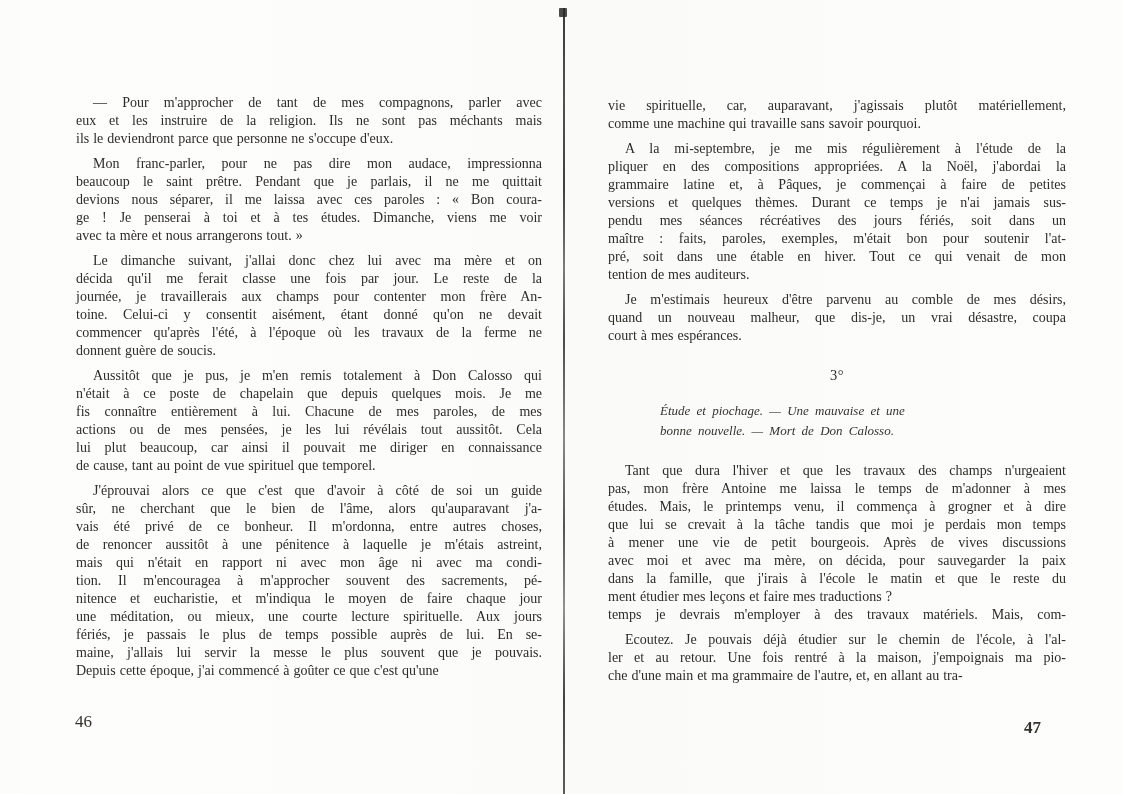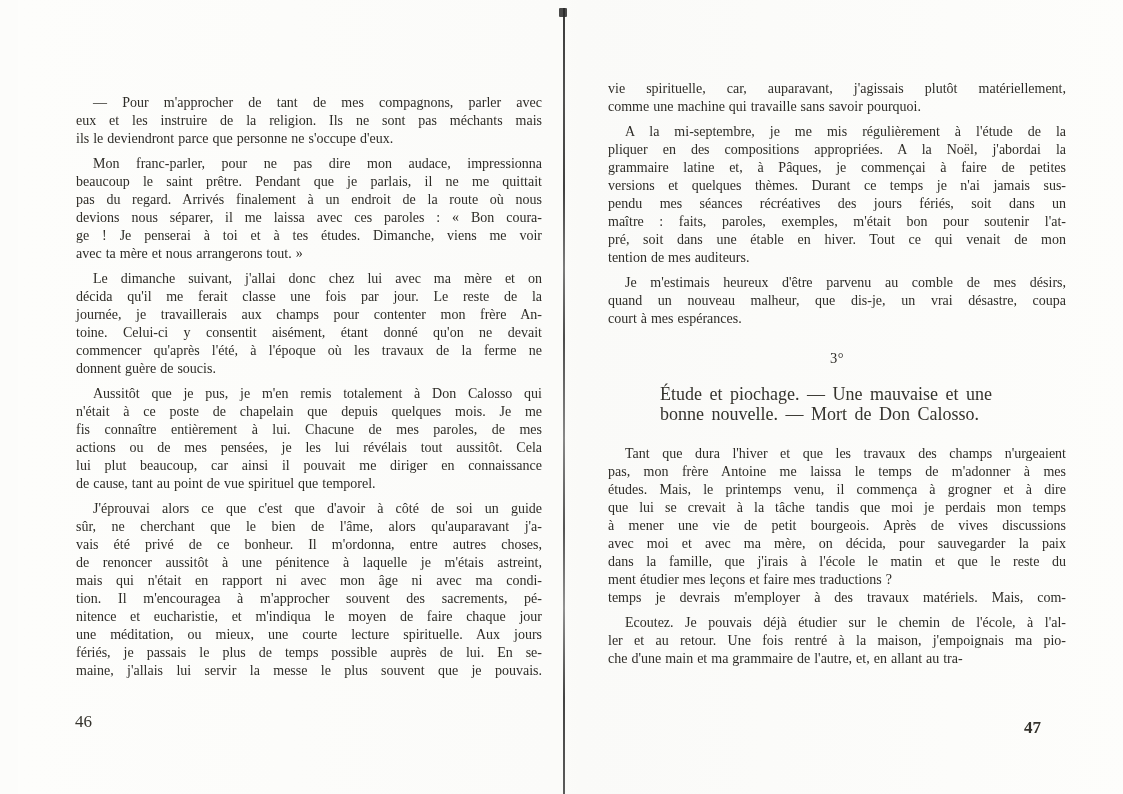--- a/index.html
+++ b/index.html
@@ -15,40 +15,41 @@
     background: linear-gradient(90deg, #fdfdfb 0%, #fbfbf9 48%, #fafaf8 50%, #fdfdfb 100%);
     margin-left: 18px;
   }
   .page-column {
     position: absolute;
     color: #2e2c27;
     font-size: 14px;
     line-height: 18px;
   }
   .page-left  { left: 58px;  top: 94px; width: 466px; }
-  .page-right { left: 590px; top: 80px; width: 458px; }
+  .page-right { left: 590px; top: 97px; width: 458px; }
   .para { margin: 0 0 7px 0; }
   .line {
     text-align: justify;
     text-align-last: justify;
     word-spacing: 0.5px;
   }
   .line.last { text-align-last: left; }
   .line.indent { text-indent: 17px; }
   .section-heading {
     text-align: center;
     margin-top: 21px;
     font-size: 14.5px;
     letter-spacing: 0.5px;
     color: #2e2c27;
   }
   .section-subtitle {
     margin-top: 17px;
     margin-left: 52px;
-    font-size: 18px;
+    font-style: italic;
+    font-size: 13px;
     line-height: 20px;
     color: #35332d;
     word-spacing: 3px;
   }
   .after-heading { margin-top: 21px; }
   .page-number {
     position: absolute;
     font-size: 17px;
     color: #34322c;
   }
@@ -93,21 +94,20 @@
 
   <div class="page-column page-left">
       <div class="para">
         <div class="line indent">— Pour m'approcher de tant de mes compagnons, parler avec</div>
         <div class="line">eux et les instruire de la religion. Ils ne sont pas méchants mais</div>
         <div class="line last">ils le deviendront parce que personne ne s'occupe d'eux.</div>
       </div>
       <div class="para">
         <div class="line indent">Mon franc-parler, pour ne pas dire mon audace, impressionna</div>
         <div class="line">beaucoup le saint prêtre. Pendant que je parlais, il ne me quittait</div>
-        <div class="line">pas du regard. Arrivés finalement à un endroit de la route où nous</div>
         <div class="line">devions nous séparer, il me laissa avec ces paroles : « Bon coura-</div>
         <div class="line">ge ! Je penserai à toi et à tes études. Dimanche, viens me voir</div>
         <div class="line last">avec ta mère et nous arrangerons tout. »</div>
       </div>
       <div class="para">
         <div class="line indent">Le dimanche suivant, j'allai donc chez lui avec ma mère et on</div>
         <div class="line">décida qu'il me ferait classe une fois par jour. Le reste de la</div>
         <div class="line">journée, je travaillerais aux champs pour contenter mon frère An-</div>
         <div class="line">toine. Celui-ci y consentit aisément, étant donné qu'on ne devait</div>
         <div class="line">commencer qu'après l'été, à l'époque où les travaux de la ferme ne</div>
@@ -125,20 +125,21 @@
         <div class="line indent">J'éprouvai alors ce que c'est que d'avoir à côté de soi un guide</div>
         <div class="line">sûr, ne cherchant que le bien de l'âme, alors qu'auparavant j'a-</div>
         <div class="line">vais été privé de ce bonheur. Il m'ordonna, entre autres choses,</div>
         <div class="line">de renoncer aussitôt à une pénitence à laquelle je m'étais astreint,</div>
         <div class="line">mais qui n'était en rapport ni avec mon âge ni avec ma condi-</div>
         <div class="line">tion. Il m'encouragea à m'approcher souvent des sacrements, pé-</div>
         <div class="line">nitence et eucharistie, et m'indiqua le moyen de faire chaque jour</div>
         <div class="line">une méditation, ou mieux, une courte lecture spirituelle. Aux jours</div>
         <div class="line">fériés, je passais le plus de temps possible auprès de lui. En se-</div>
         <div class="line">maine, j'allais lui servir la messe le plus souvent que je pouvais.</div>
+        <div class="line last">Depuis cette époque, j'ai commencé à goûter ce que c'est qu'une</div>
       </div>
     </div>
 
   <div class="page-column page-right">
     <div>
         <div class="para">
           <div class="line">vie spirituelle, car, auparavant, j'agissais plutôt matériellement,</div>
           <div class="line last">comme une machine qui travaille sans savoir pourquoi.</div>
         </div>
         <div class="para">

